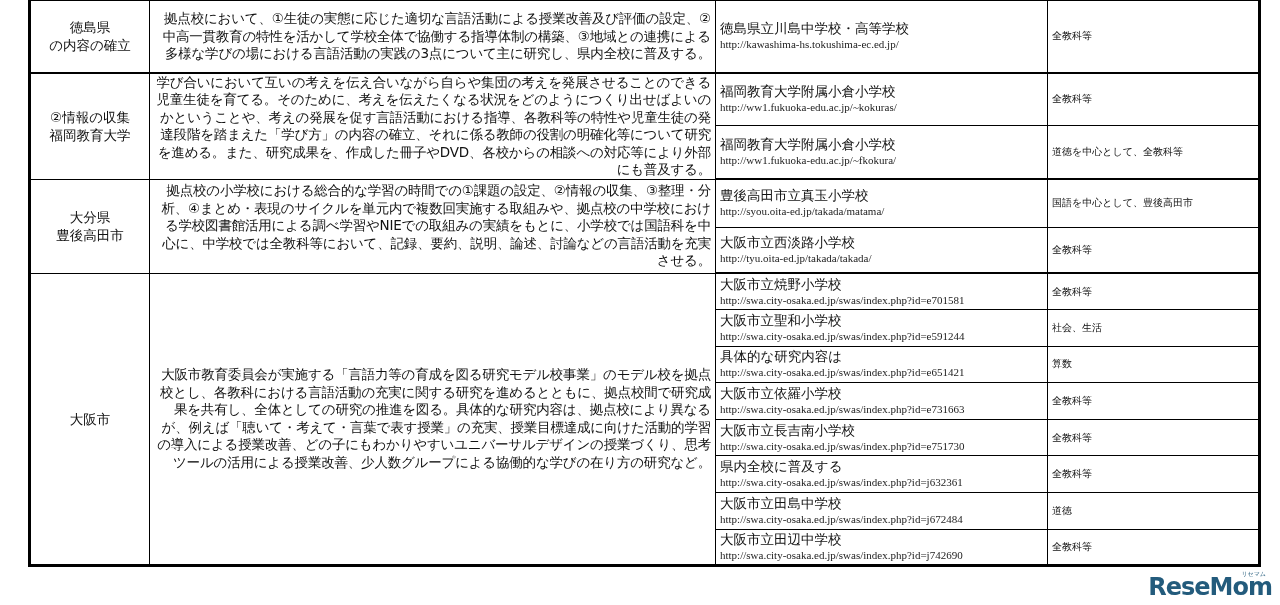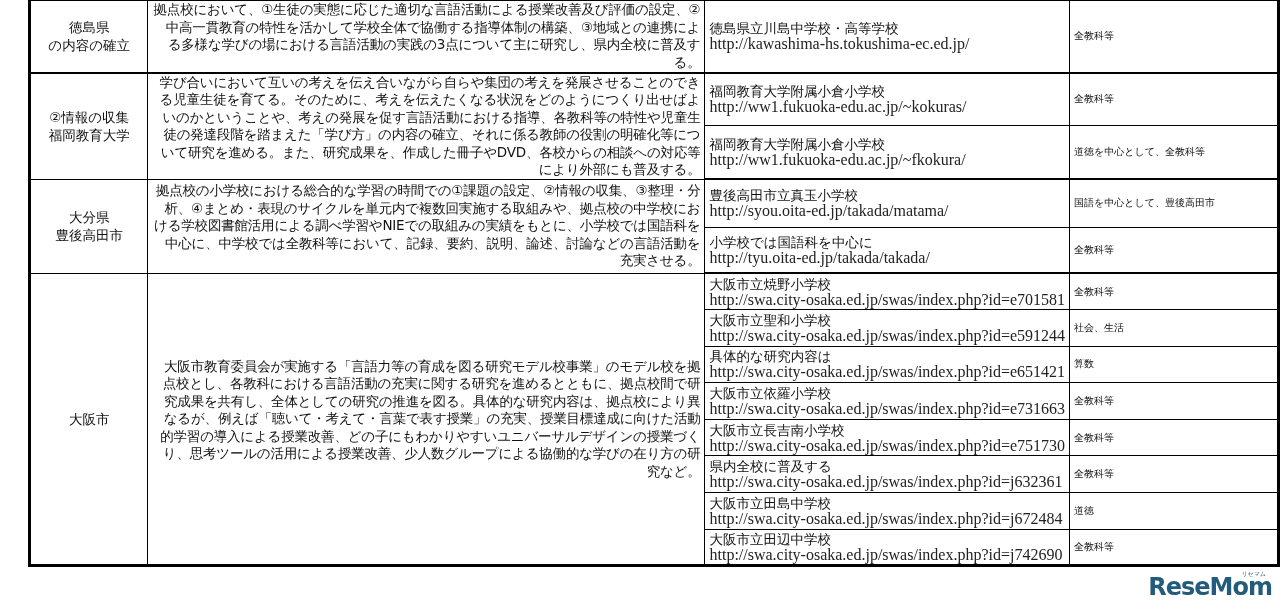--- a/index.html
+++ b/index.html
@@ -6,21 +6,21 @@
   body { width: 1280px; height: 605px; position: relative; overflow: hidden;
          font-family: "DejaVu Sans", "Liberation Sans", sans-serif; color: #111; }
   table.doc { position: absolute; left: 28px; top: -2px; border-collapse: collapse;
               border: 3px solid #000; table-layout: fixed; }
   table.doc td { border: 1.5px solid #000; padding: 0 4px; vertical-align: middle; }
   col.c1 { width: 120px; } col.c2 { width: 566px; } col.c3 { width: 332px; } col.c4 { width: 212px; }
   td.org { text-align: center; font-size: 13.5px; line-height: 18px; border-right: 2px solid #000; }
   td.desc { font-size: 13.5px; line-height: 17.5px; text-align: right; border-right: 2px solid #000; letter-spacing: -0.2px; }
   td.school { font-size: 13.5px; line-height: 16px; border-right: 2px solid #000; font-family: Liberation Serif, serif; }
   td.school .name { display: block; white-space: nowrap; }
-  td.school .url { display: block; font-size: 16px; line-height: 14px; color: #222; white-space: nowrap; }
+  td.school .url { display: block; font-size: 11px; line-height: 14px; color: #222; white-space: nowrap; }
   td.subj { font-size: 10px; }
   tr.group-end td { border-bottom: 2.5px solid #000; }
   .watermark { position: absolute; right: 8px; bottom: 4px; font-family: "DejaVu Sans", sans-serif;
                font-weight: bold; font-size: 24px; color: #0c4a6e; letter-spacing: -1px; opacity: 0.9; text-align: center; }
   .watermark small { font-size: 6px; position: absolute; right: 6px; top: -3px; letter-spacing: 0; font-weight: normal; }
 </style>
 </head>
 <body>
 
 <table class="doc">
@@ -72,21 +72,21 @@
       </td>
       <td class="desc" rowspan="2">拠点校の小学校における総合的な学習の時間での①課題の設定、②情報の収集、③整理・分析、④まとめ・表現のサイクルを単元内で複数回実施する取組みや、拠点校の中学校における学校図書館活用による調べ学習やNIEでの取組みの実績をもとに、小学校では国語科を中心に、中学校では全教科等において、記録、要約、説明、論述、討論などの言語活動を充実させる。</td>
       <td class="school">
         <span class="name">豊後高田市立真玉小学校</span>
         <span class="url">http://syou.oita-ed.jp/takada/matama/</span>
       </td>
       <td class="subj">国語を中心として、豊後高田市</td>
     </tr>
     <tr class="group-end" style="height:46px">
       <td class="school">
-        <span class="name">小学校では国語科を中心に</span>
+        <span class="name">大阪市立西淡路小学校</span>
         <span class="url">http://tyu.oita-ed.jp/takada/takada/</span>
       </td>
       <td class="subj">全教科等</td>
     </tr>
 
     <tr style="height:36.6px">
       <td class="org" rowspan="8">
         <span>大阪市</span>
       </td>
       <td class="desc" rowspan="8">大阪市教育委員会が実施する「言語力等の育成を図る研究モデル校事業」のモデル校を拠点校とし、各教科における言語活動の充実に関する研究を進めるとともに、拠点校間で研究成果を共有し、全体としての研究の推進を図る。具体的な研究内容は、拠点校により異なるが、例えば「聴いて・考えて・言葉で表す授業」の充実、授業目標達成に向けた活動的学習の導入による授業改善、どの子にもわかりやすいユニバーサルデザインの授業づくり、思考ツールの活用による授業改善、少人数グループによる協働的な学びの在り方の研究など。</td>

